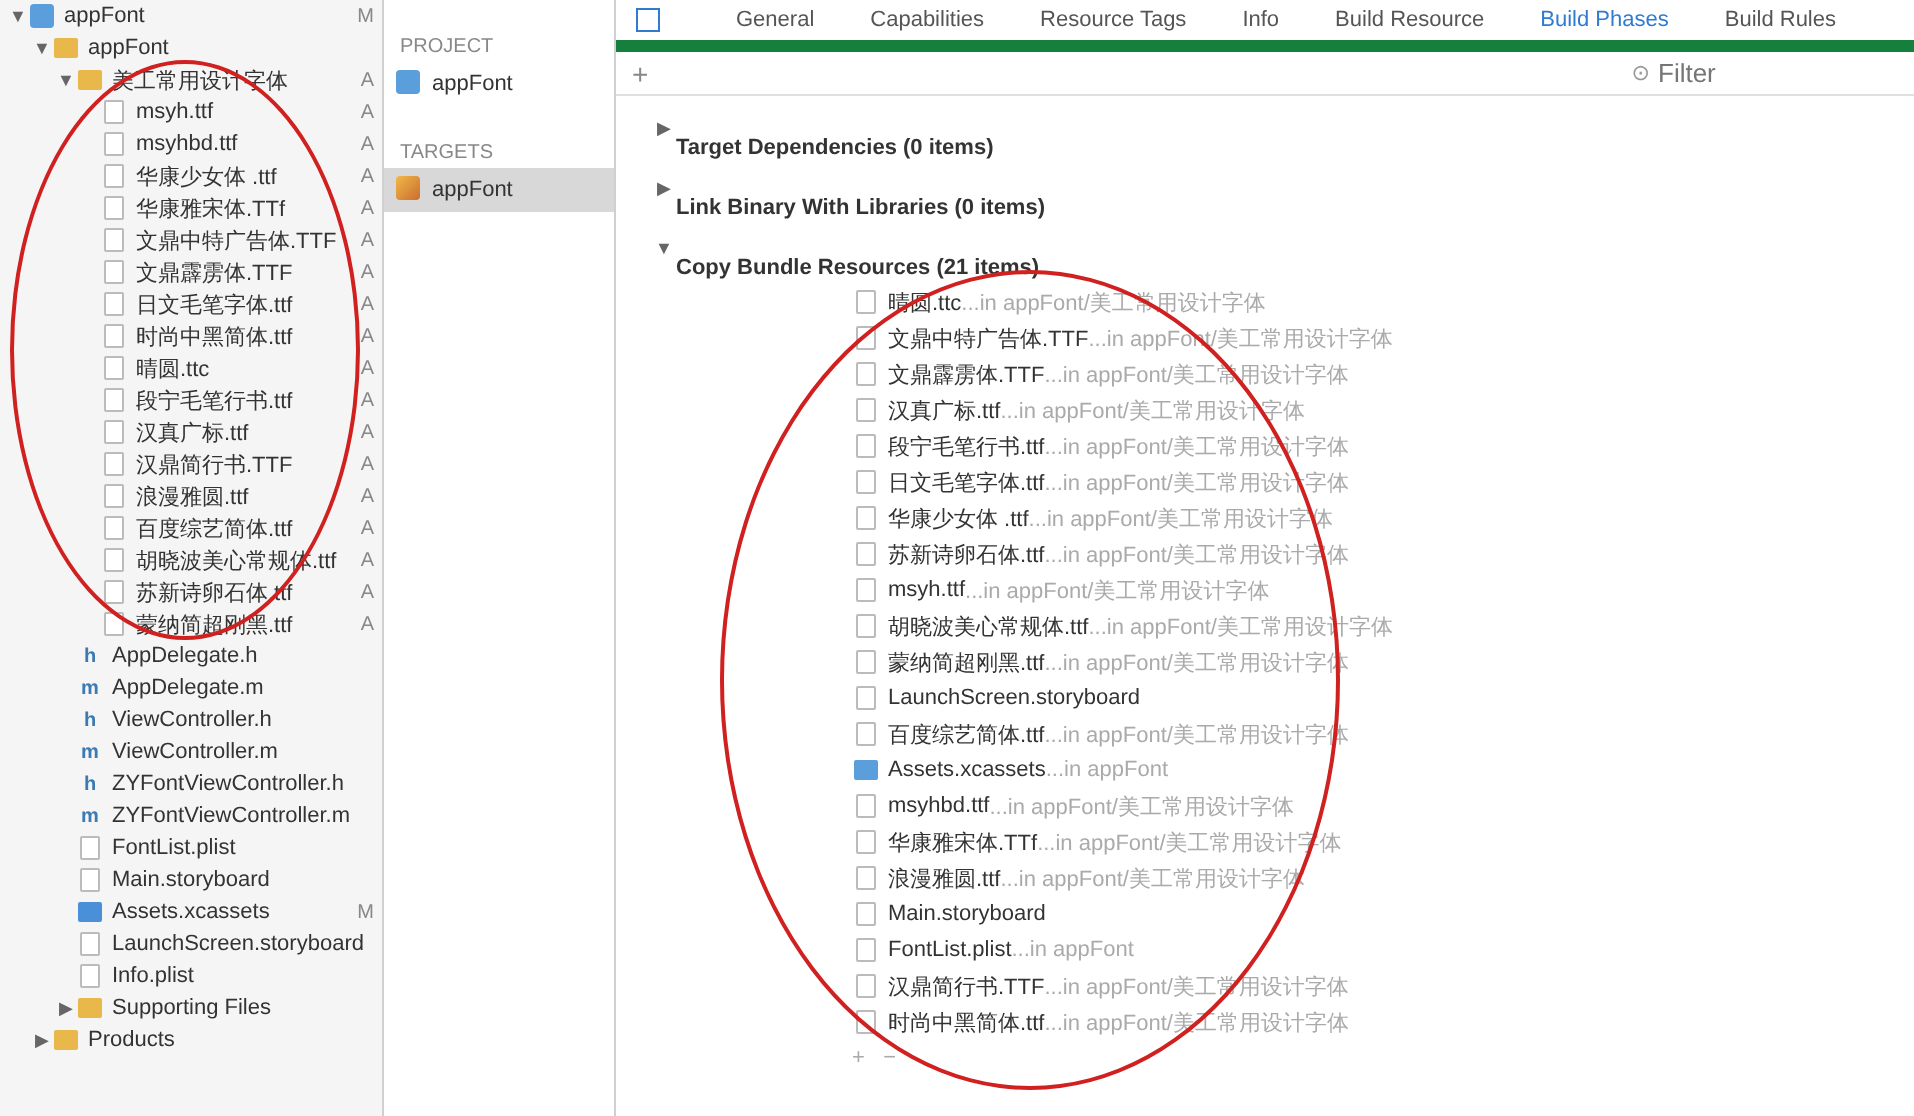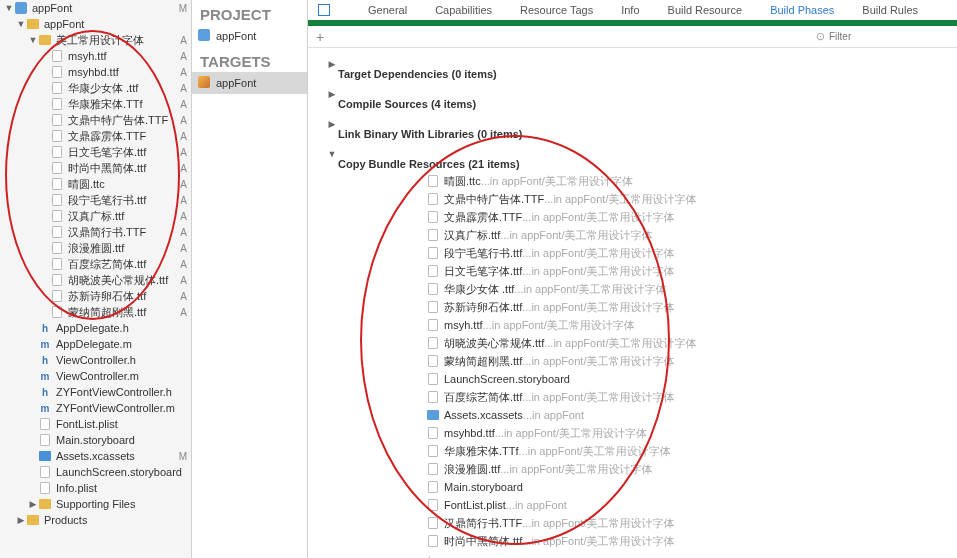--- a/index.html
+++ b/index.html
@@ -18,37 +18,37 @@
 .indent2 { padding-left: 28px; }
 .indent3 { padding-left: 40px; }
 .folder-blue { background: #4a90d9; width: 12px; height: 10px; border-radius: 1px; }
 .folder-yellow { background: #e8b84a; width: 12px; height: 10px; border-radius: 1px; }
 .file-icon { width: 10px; height: 12px; background: #fff; border: 1px solid #bbb; border-radius: 1px; }
 .h-file::before { content: "h"; color: #3b7ab5; font-weight: bold; font-size: 10px; }
 .m-file::before { content: "m"; color: #3b7ab5; font-weight: bold; font-size: 10px; }
 
 
 .midpanel { width: 116px; background: #fff; border-right: 1px solid #d0d0d0; }
-.midpanel .mp-header { font-size: 15px; color: #888; padding: 6px 8px 2px; font-weight: 700; }
+.midpanel .mp-header { font-size: 10px; color: #888; padding: 18px 8px 2px; font-weight: 400; }
 .midpanel .mp-row { display: flex; align-items: center; height: 22px; padding: 0 6px; font-size: 11px; }
 .midpanel .mp-row.selected { background: #d8d8d8; }
 .midpanel .mp-row .icon { width: 14px; margin-right: 4px; }
 .app-icon { width: 12px; height: 12px; background: linear-gradient(135deg,#f2b84a,#c96d2e); border-radius: 2px; display: inline-block; }
 .proj-icon { width: 12px; height: 12px; background: #5a9edb; border-radius: 2px; display: inline-block; }
 
 
 .main { flex: 1; display: flex; flex-direction: column; position: relative; }
 .tabs { display: flex; align-items: center; height: 26px; border-bottom: 6px solid #15803d; padding-left: 10px; gap: 28px; font-size: 11px; }
 .tabs .tab { color: #555; cursor: default; }
 .tabs .tab.active { color: #2e7bd1; }
 .tabs .square { width: 12px; height: 12px; border: 1px solid #2e7bd1; margin-right: 10px; }
 .filterbar { display: flex; align-items: center; height: 22px; border-bottom: 1px solid #e0e0e0; padding: 0 8px; }
 .filterbar .plus { color: #888; font-size: 14px; margin-right: auto; }
 .filterbar .filter-icon { color: #999; margin-right: 4px; }
-.filterbar input { border: none; outline: none; font-size: 10px; color: #999; width: 120px; }
+.filterbar input { border: none; outline: none; font-size: 13px; color: #999; width: 120px; }
 
 .content { flex: 1; overflow-y: auto; padding: 4px 18px; }
 .phase-row { display: flex; align-items: center; height: 24px; font-size: 11px; margin-bottom: 6px; }
 .phase-row .disclosure { width: 12px; color: #666; font-size: 9px; text-align: center; }
 .phase-row .phase-title { font-weight: 600; margin-top: 20px; }
 .phase-row.expanded .disclosure::before { content: "▼"; }
 .phase-row.collapsed .disclosure::before { content: "▶"; }
 
 .copy-list { margin-left: 100px; }
 .copy-row { display: flex; align-items: center; height: 18px; font-size: 11px; color: #444; }
@@ -358,24 +358,20 @@
       <input type="text" placeholder="Filter" style="">
     </div>
     <div class="content">
       <div id="phases-list">
           <div class="phase-row collapsed">
             <span class="disclosure"></span>
             <span class="phase-title">Target Dependencies (0 items)</span>
           </div>
           <div class="phase-row collapsed">
             <span class="disclosure"></span>
-            <span class="phase-title">Compile Sources (4 items)</span>
-          </div>
-          <div class="phase-row collapsed">
-            <span class="disclosure"></span>
             <span class="phase-title">Link Binary With Libraries (0 items)</span>
           </div>
           <div class="phase-row expanded">
             <span class="disclosure"></span>
             <span class="phase-title">Copy Bundle Resources (21 items)</span>
           </div>
         </div>
       <div class="copy-list" id="copy-bundle-list">
           <div class="copy-row">
             <span class="ficon">

